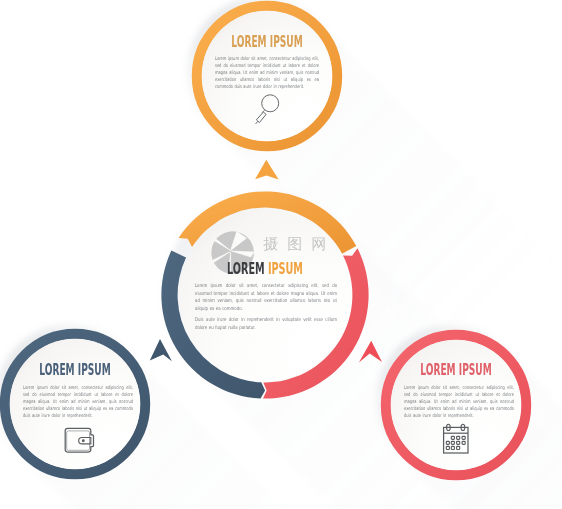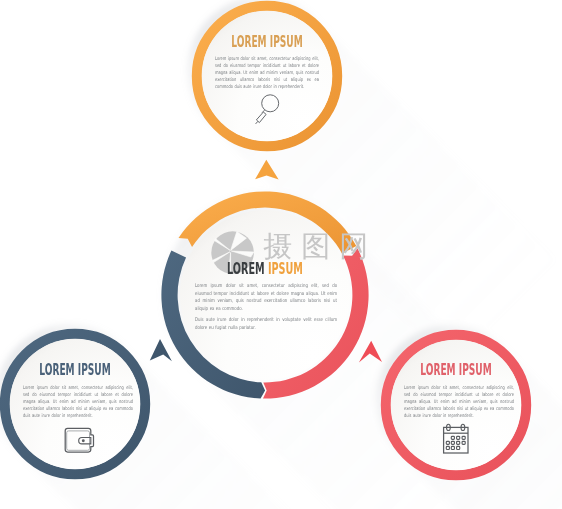--- a/index.html
+++ b/index.html
@@ -90,21 +90,21 @@
       <circle cx="232.6" cy="252.6" r="21.3" fill="#c8c8c8"></circle>
       <g fill="#fbfbfa" stroke="#fbfbfa" stroke-width="0.6" stroke-linejoin="round">
         <path d="M 230.6 250.4 L 236.8 231.6 L 246.4 238.2 Z"></path>
         <path d="M 230.2 250.4 L 215.4 238.6 L 214.3 240.5 Z"></path>
         <path d="M 230.0 251.8 L 212.6 260.3 L 213.5 262.6 Z"></path>
         <path d="M 231.3 251.0 L 253.9 252.0 L 250.8 257.0 Z"></path>
         <path d="M 230.6 252.4 L 228.6 273.4 L 230.6 273.6 Z"></path>
       </g>
     </g>
   </svg>
-  <div style="position:absolute;left:263.3px;top:227px;font-size:29px;letter-spacing:9px;white-space:nowrap;color:#c6c6c6;font-family:Liberation Sans, sans-serif;">摄图网</div>
+  <div style="position:absolute;left:263.3px;top:235px;font-size:15px;letter-spacing:9px;white-space:nowrap;color:#c6c6c6;font-family:Liberation Sans, sans-serif;">摄图网</div>
 </div>
 
 <div class="txt head" style="left:167px;top:32.6px;width:200px;text-align:center;font-size:15.6px;color:#d9a055;transform:scaleX(.646);">LOREM IPSUM</div>
 <div class="txt body" style="left:214.5px;top:56.4px;width:124px;font-size:4.8px;line-height:6.9px;transform:scaleX(.839);">Lorem ipsum dolor sit amet, consectetur adipiscing elit, sed do eiusmod tempor incididunt ut labore et dolore magna aliqua. Ut enim ad minim veniam, quis nostrud exercitation ullamco laboris nisi ut aliquip ex ea commodo duis aute irure dolor in reprehenderit.</div>
 
 <div class="txt head" style="left:-25px;top:361.2px;width:200px;text-align:center;font-size:15.6px;color:#4a6179;transform:scaleX(.646);">LOREM IPSUM</div>
 <div class="txt body" style="left:22.5px;top:383.8px;width:131.1px;font-size:4.8px;line-height:7.0px;transform:scaleX(.839);">Lorem ipsum dolor sit amet, consectetur adipiscing elit, sed do eiusmod tempor incididunt ut labore et dolore magna aliqua. Ut enim ad minim veniam, quis nostrud exercitation ullamco laboris nisi ut aliquip ex ea commodo duis aute irure dolor in reprehenderit.</div>
 
 <div class="txt head" style="left:356px;top:361.2px;width:200px;text-align:center;font-size:15.6px;color:#e0616a;transform:scaleX(.646);">LOREM IPSUM</div>
 <div class="txt body" style="left:403.5px;top:383.8px;width:131.1px;font-size:4.8px;line-height:7.0px;transform:scaleX(.839);">Lorem ipsum dolor sit amet, consectetur adipiscing elit, sed do eiusmod tempor incididunt ut labore et dolore magna aliqua. Ut enim ad minim veniam, quis nostrud exercitation ullamco laboris nisi ut aliquip ex ea commodo duis aute irure dolor in reprehenderit.</div>

